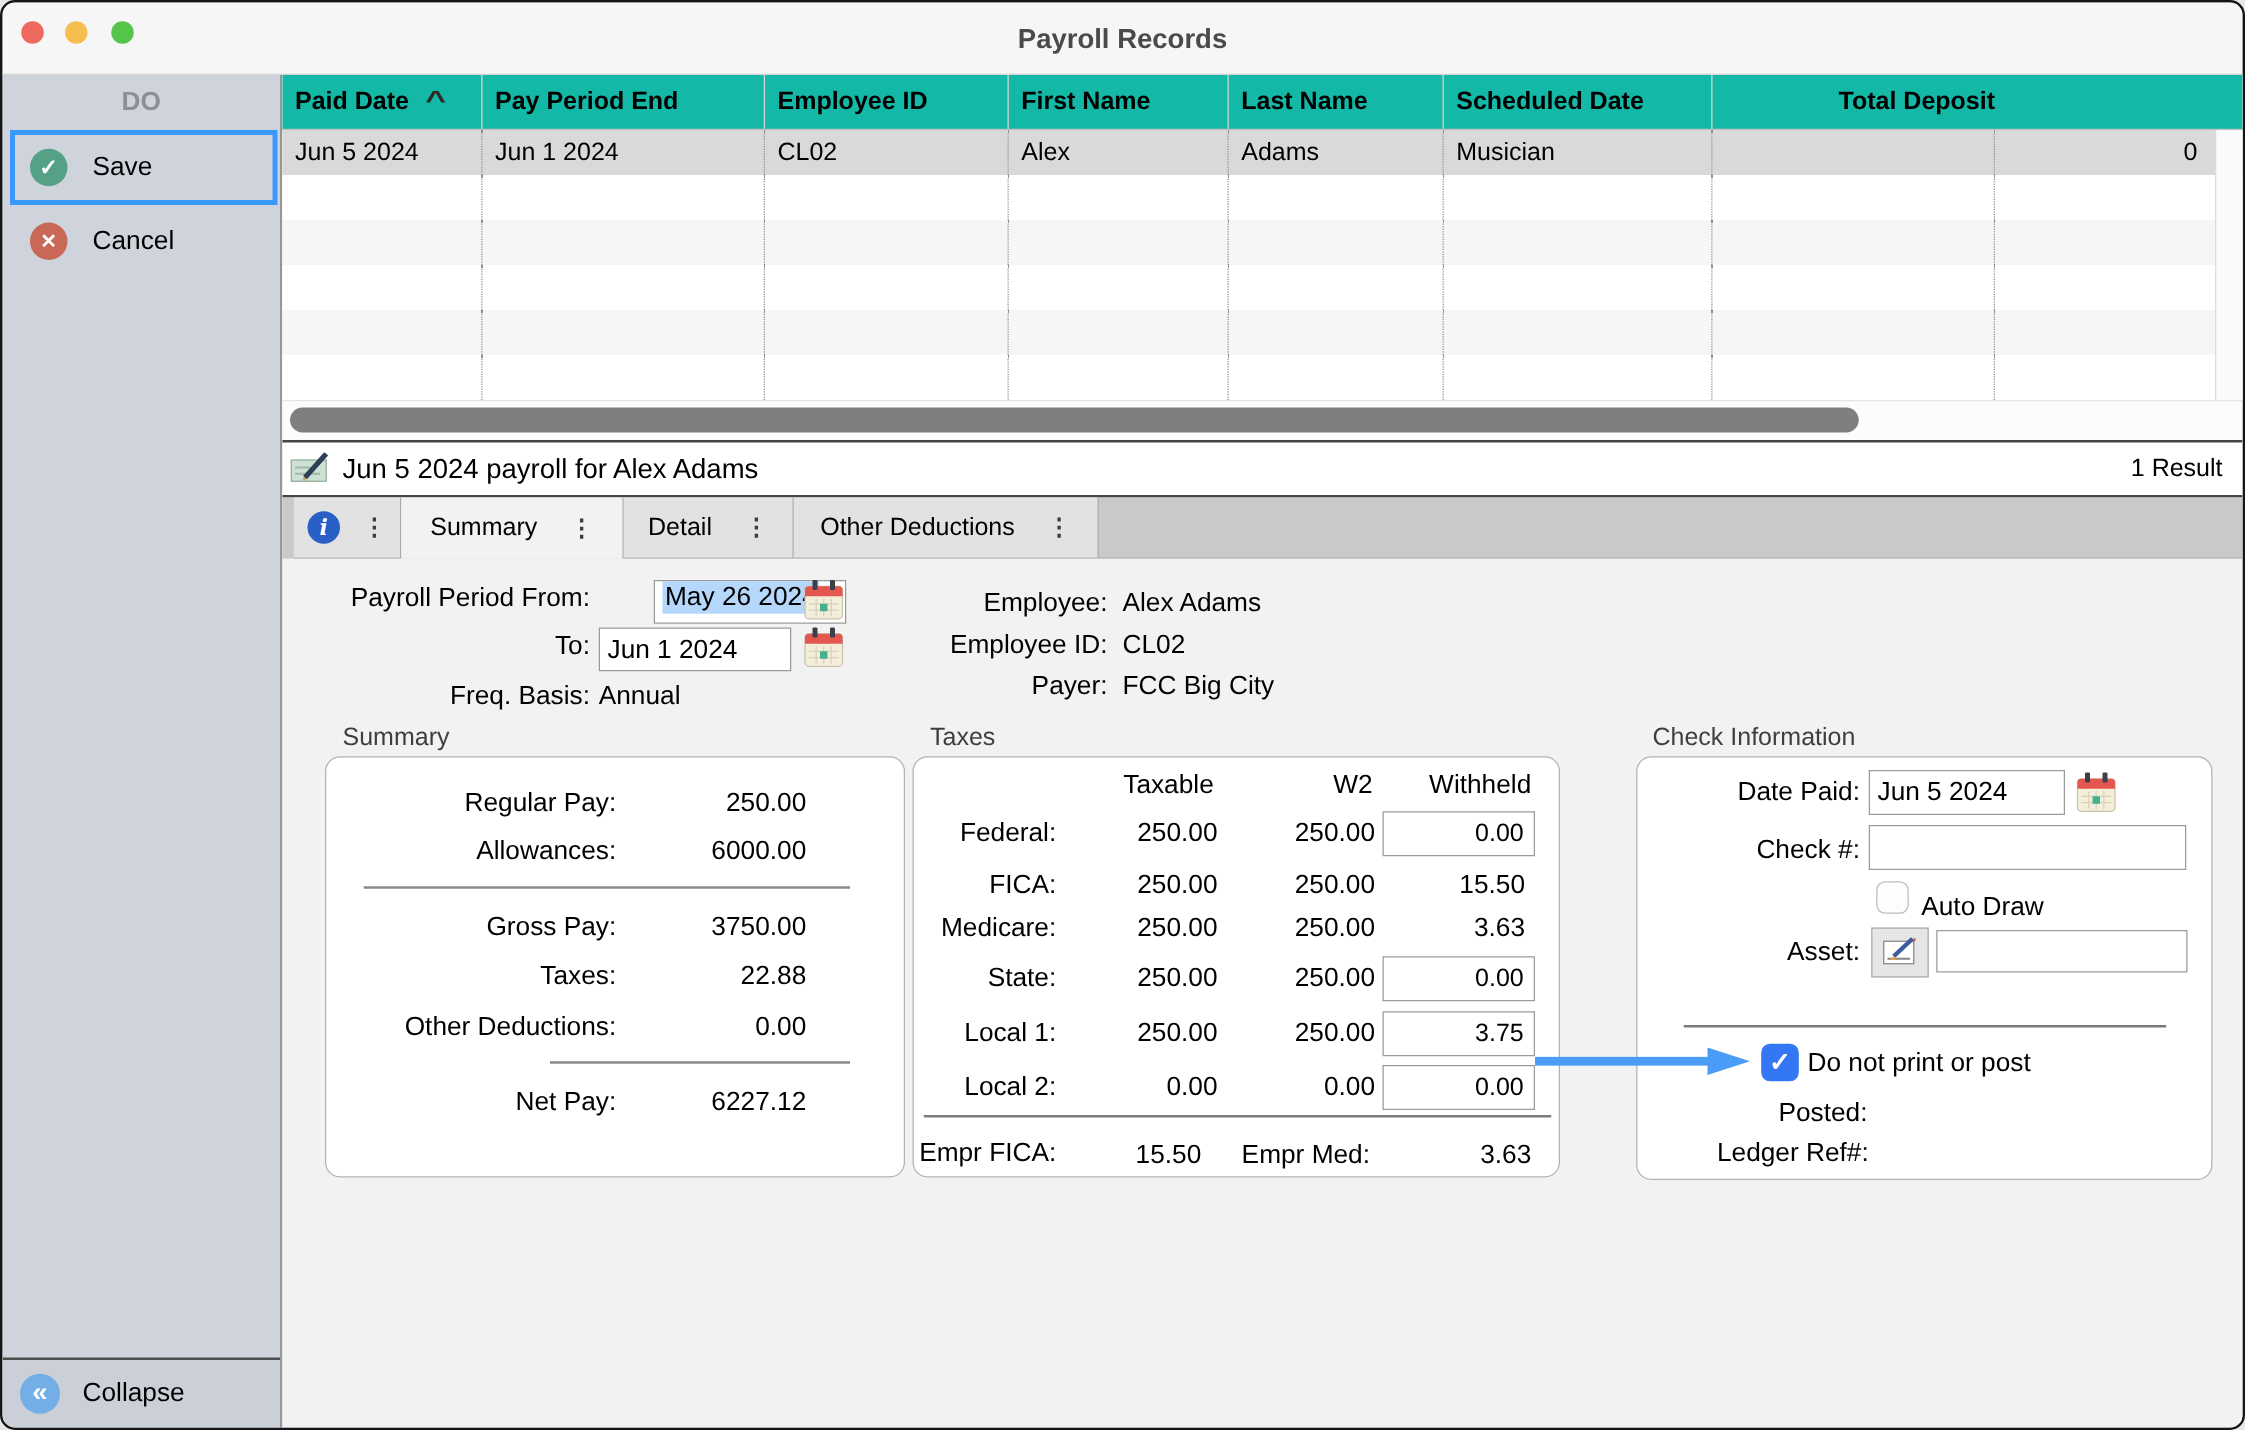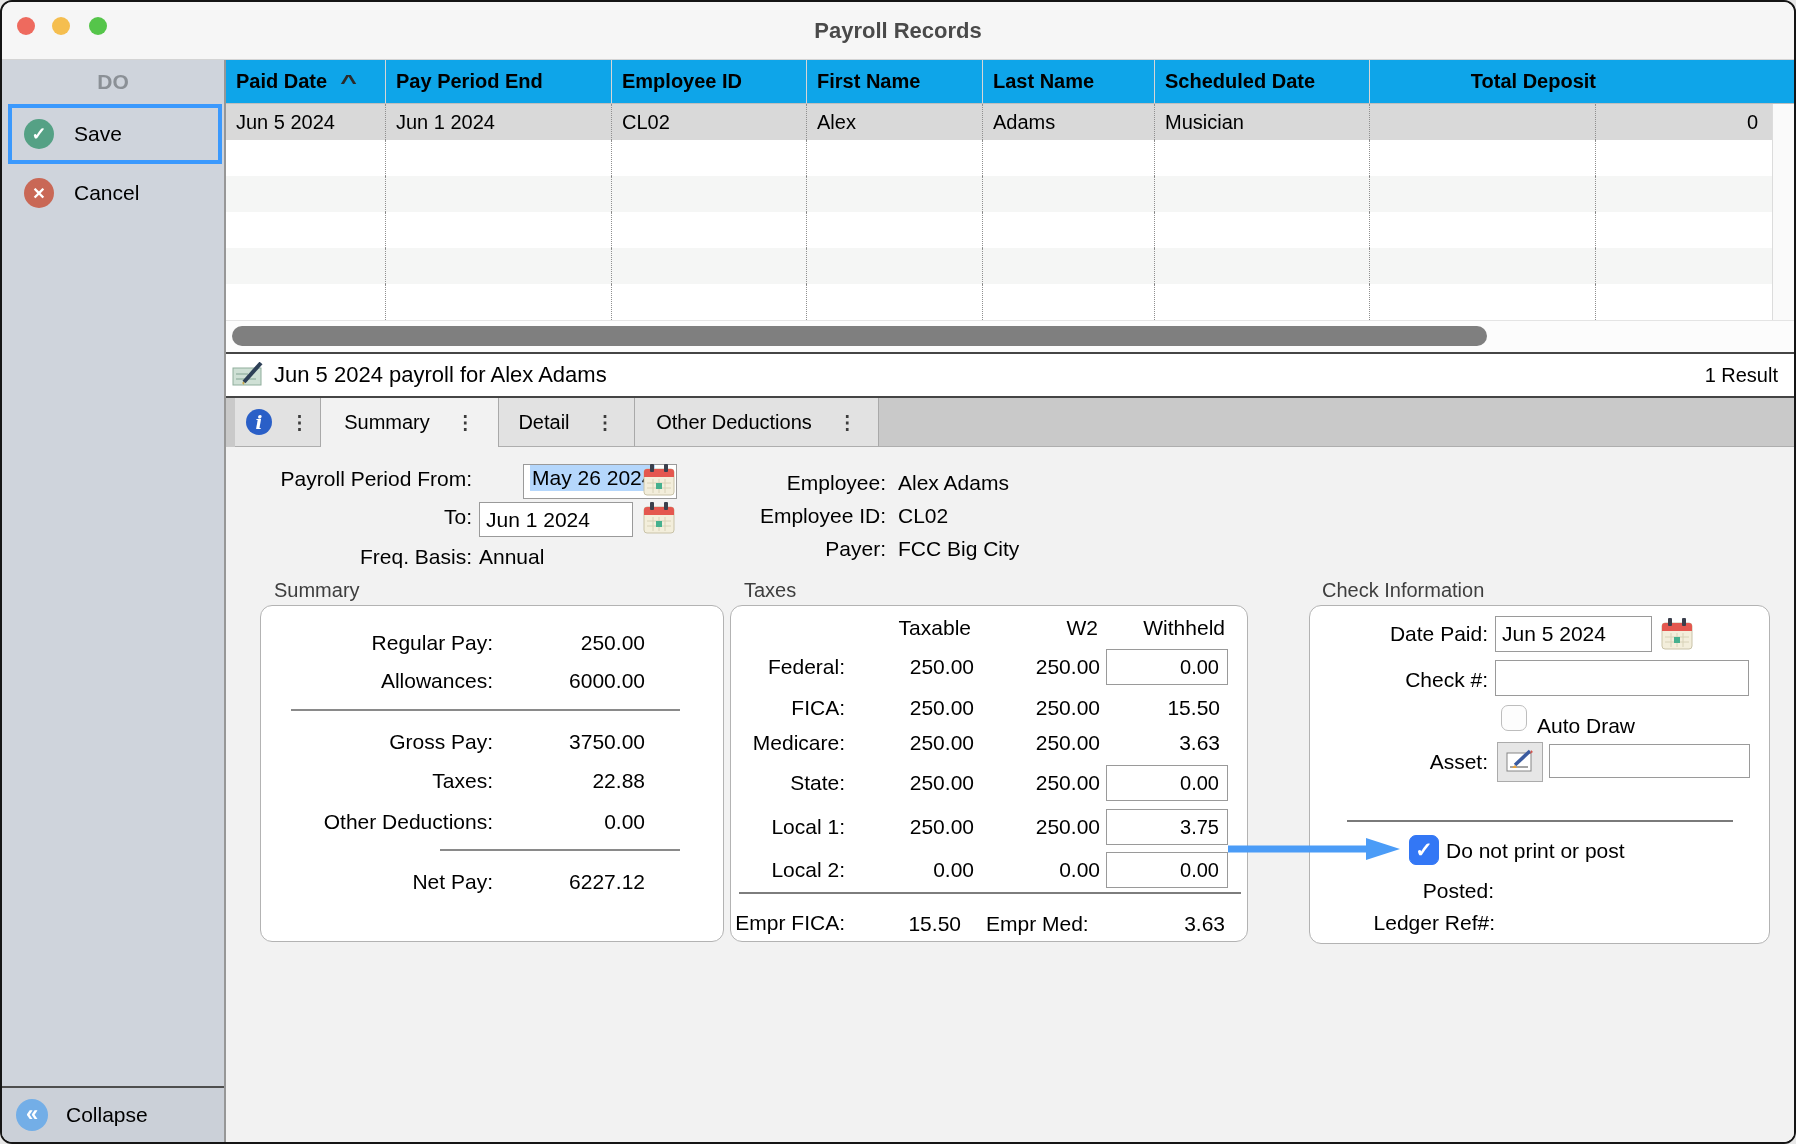--- a/index.html
+++ b/index.html
@@ -39,21 +39,21 @@
     border-top:2px solid #4e4e4e; display:flex; align-items:center; gap:18px; padding-left:14px; }
   .ic-collapse { width:32px; height:32px; background:#73aee7; }
   .ic-collapse::after { content:"«"; font-size:22px; font-weight:700; padding-bottom:3px; }
 
   
   .main { position:absolute; top:58px; left:224px; right:0; bottom:0; display:flex; flex-direction:column; background:#f2f2f2; }
 
   
   .grid-region { flex:0 0 294px; background:#fff; border-bottom:2px solid #454545; position:relative; }
   .grid-header { display:grid; grid-template-columns:160px 226px 195px 176px 172px 215px 226px 202px;
-    height:44px; background:#0ea5e9; border-bottom:1px solid #bfbfbf; }
+    height:44px; background:#14b8a6; border-bottom:1px solid #bfbfbf; }
   .hcell { display:flex; align-items:center; padding-left:10px; font-size:20px; font-weight:700;
     border-right:1px solid #d6d6d6; white-space:nowrap; overflow:hidden; }
   .hcell:last-child { border-right:none; justify-content:flex-end; }
   .sort-caret { margin-left:16px; font-size:19px; font-weight:600; color:#2b2b2b; transform:scale(1.5,1.1); }
   .grow { display:grid; grid-template-columns:160px 226px 195px 176px 172px 215px 226px 176px 26px; height:36px; background:#fff; }
   .grow:nth-child(even) { background:#f5f6f5; }
   .grow.sel { background:#d9d9d9; }
   .cell { display:flex; align-items:center; padding-left:10px; font-size:20px;
     border-right:1px dotted #8f8f8f; white-space:nowrap; overflow:hidden; }
   .cell.num { justify-content:flex-end; padding-right:14px; }
@@ -378,21 +378,21 @@
         <input class="winput" style="top: 203px;" value="3.75">
 
         <div class="trow-lbl" style="top:250px;">Local 2:</div>
         <div class="tnum1" style="top:250px;">0.00</div>
         <div class="tnum2" style="top:250px;">0.00</div>
         <input class="winput" style="top: 246px;" value="0.00">
 
         <div class="hrule" style="left:8px;top:286px;width:502px;background:#7d7d7d;"></div>
         <div class="trow-lbl" style="left:0;top:303px;">Empr FICA:</div>
         <div class="val" style="left:123px;top:303px;width:107px;text-align:right;">15.50</div>
-        <div class="val" style="left:255px;top:303px;width:110px;">Empr Med:</div>
+        <div class="val" style="left:255px;top:303px;width:110px;text-align:right;">Empr Med:</div>
         <div class="val" style="left:385px;top:303px;width:109px;text-align:right;">3.63</div>
       </div>
 
       <div class="group-title" style="left:1096px;top:132px;">Check Information</div>
       <div class="gbox" style="left:1083px;top:158px;width:461px;height:339px;">
         <div class="lbl" style="left:0;top:13px;width:178px;">Date Paid:</div>
         <input class="tinput" style="left: 185px; top: 10px; width: 157px; height: 36px;" value="Jun 5 2024">
         <svg class="cal-icon" style="left:350px;top:10px;" viewBox="0 0 34 36">
           <rect x="2" y="7" width="30" height="26" rx="3" fill="#f3eedb" stroke="#c9c3a8"></rect>
           <path d="M2 10 a3 3 0 0 1 3-3 h24 a3 3 0 0 1 3 3 v5 h-30 z" fill="#e4574f"></path>

